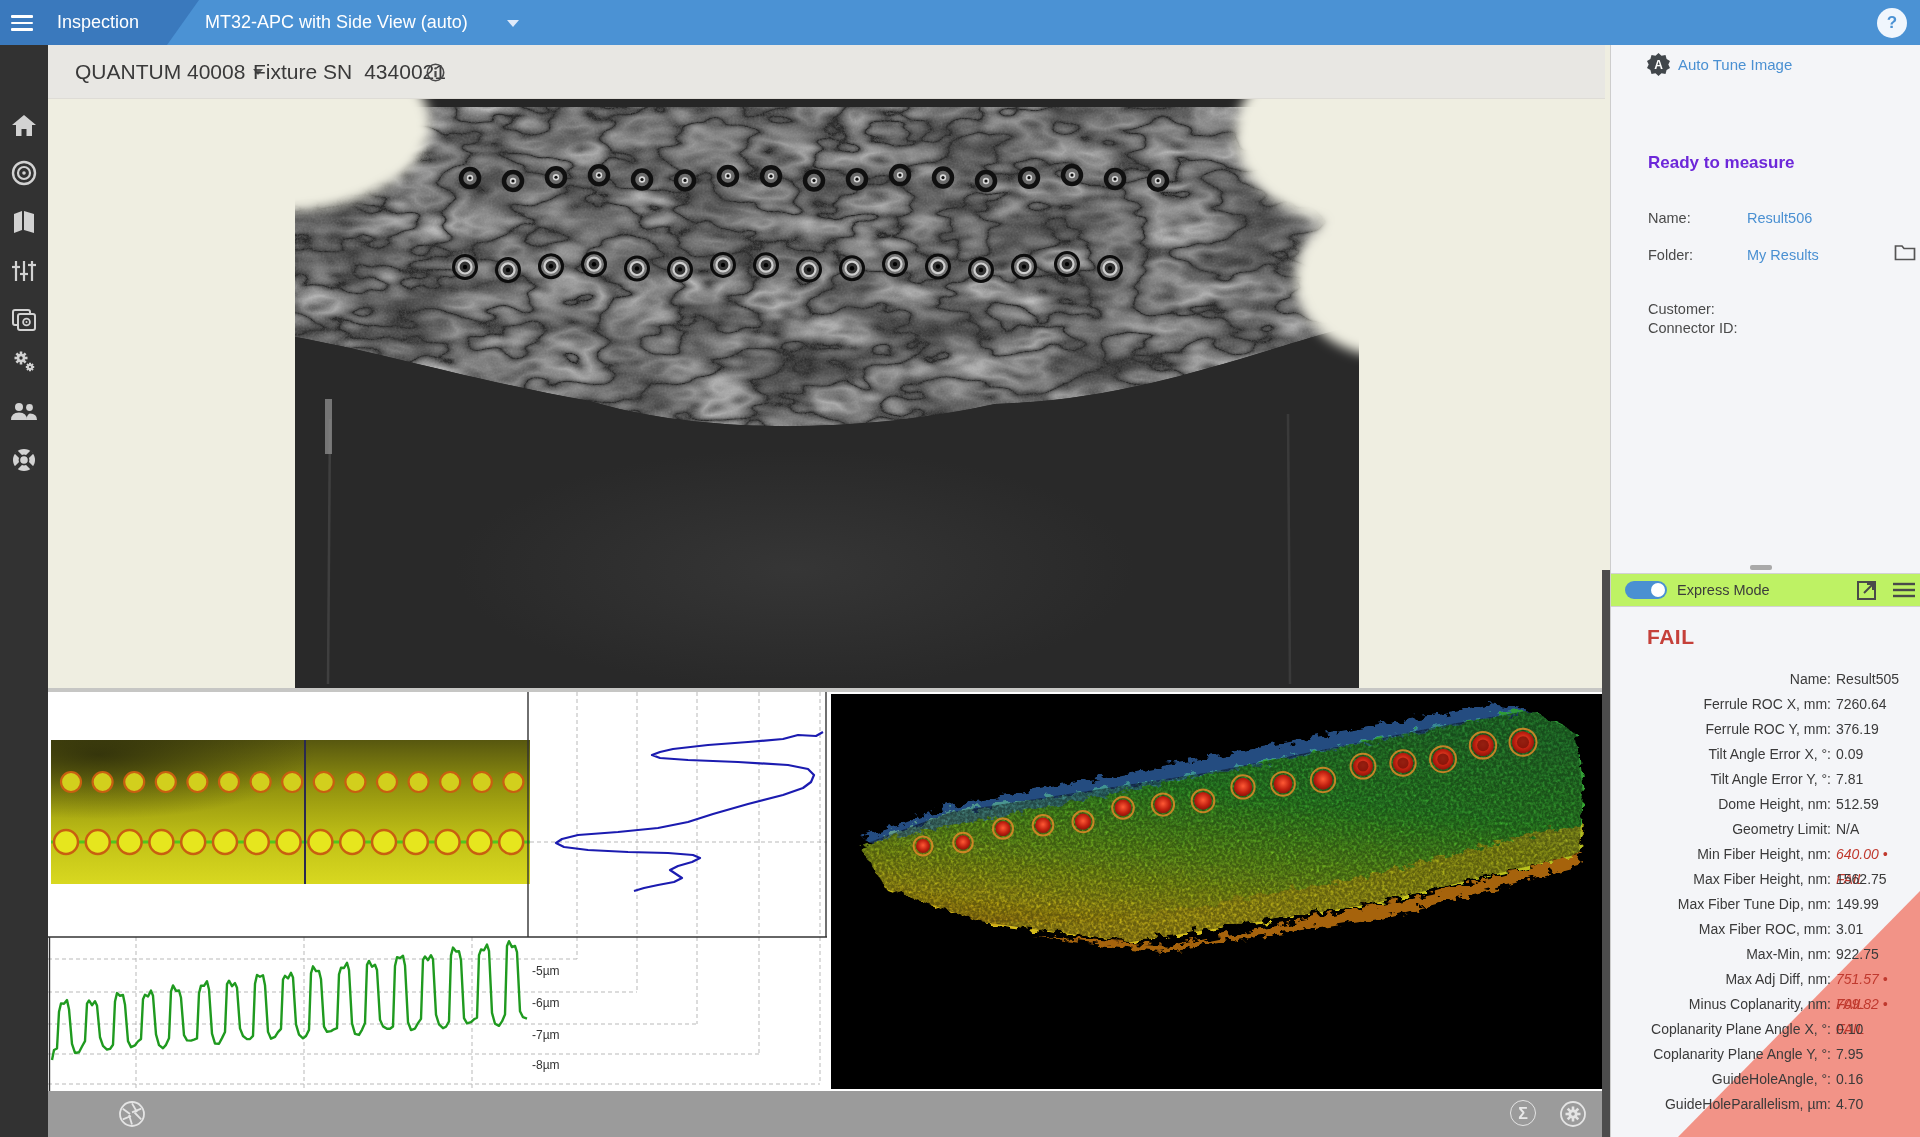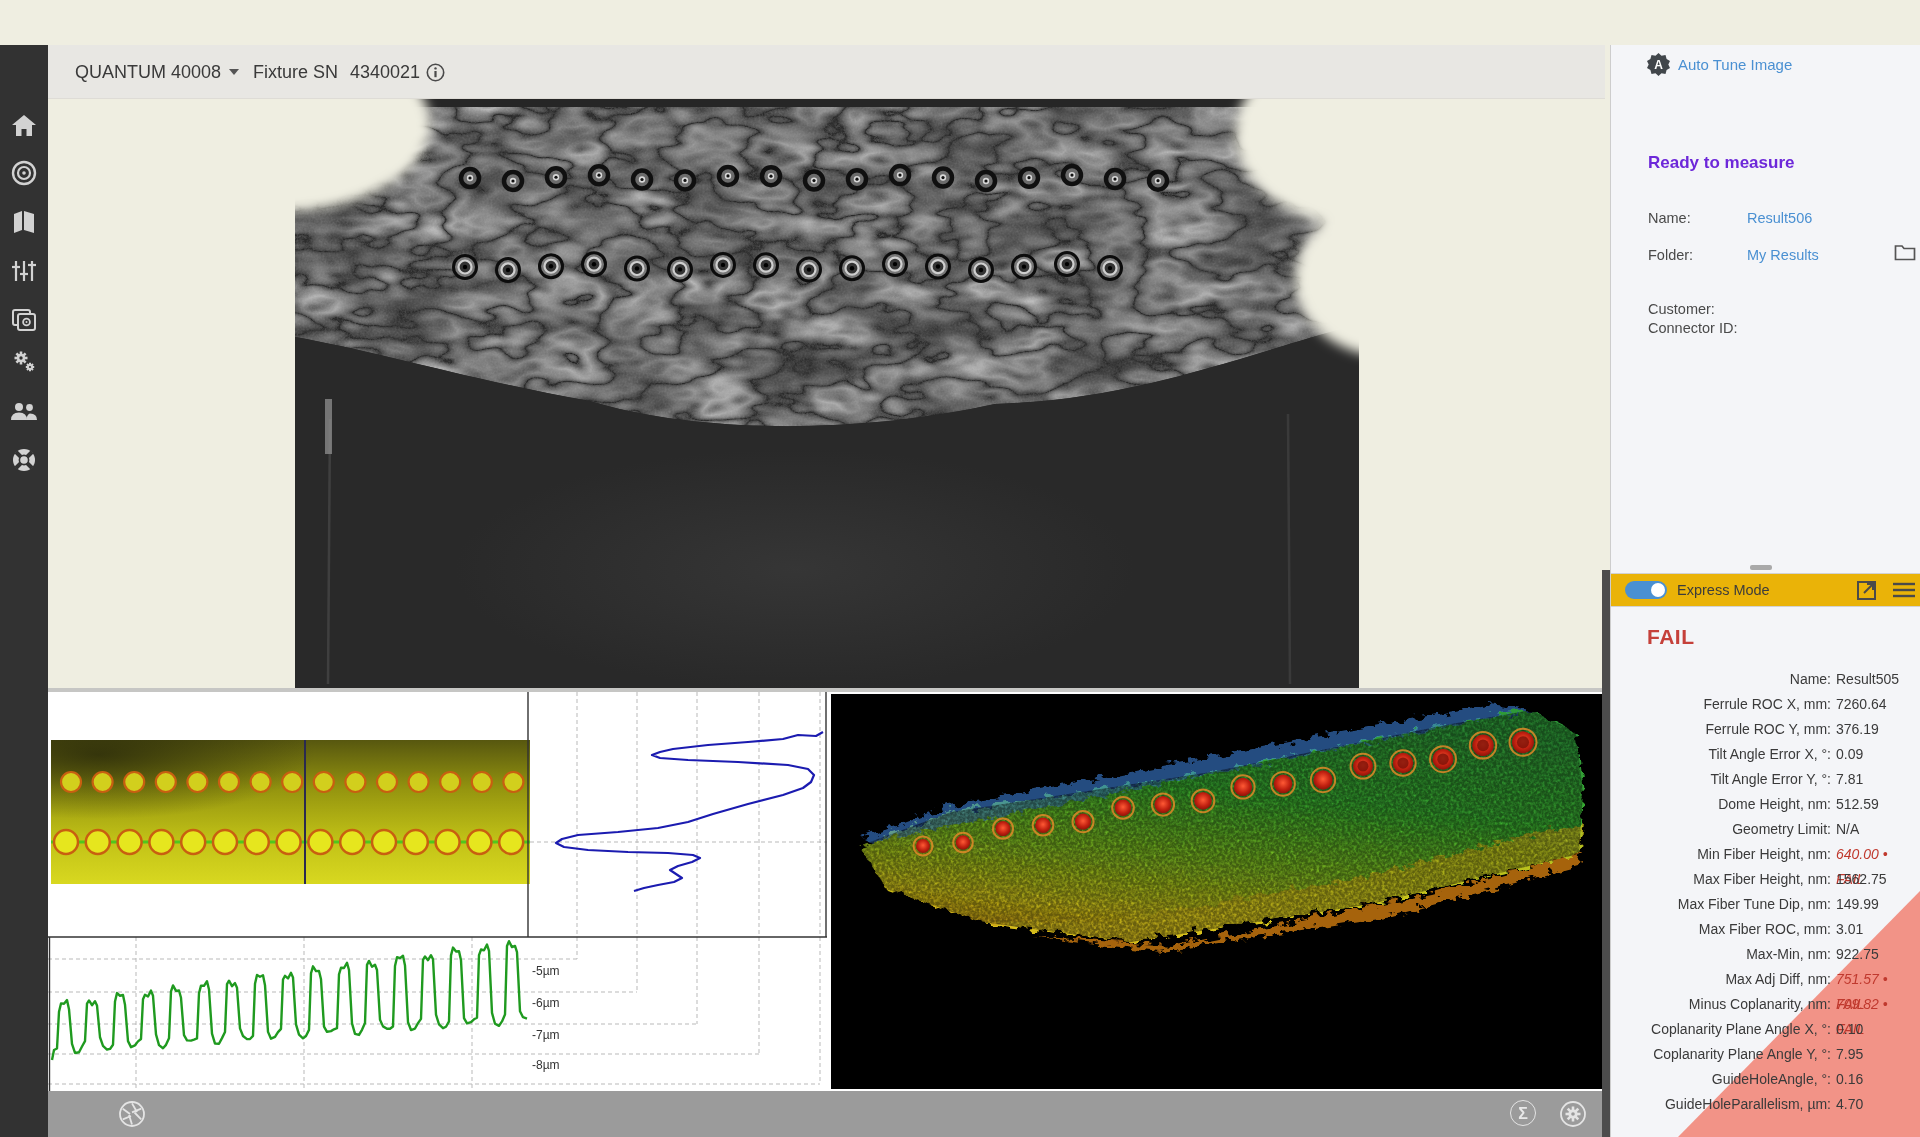--- a/index.html
+++ b/index.html
@@ -18,21 +18,21 @@
   .help{left:1877px;top:8px;width:30px;height:30px;border-radius:50%;background:#f0f6fd;color:#4b92d4;
         font-weight:bold;font-size:17px;text-align:center;line-height:30px;cursor:pointer;}
 
   
   .sidebar{left:0;top:45px;width:48px;height:1092px;background:#323232;}
   .side-ic{position:absolute;left:0;width:48px;height:34px;display:flex;align-items:center;justify-content:center;cursor:pointer;}
   .side-ic svg{display:block;}
 
   
   .toolbar{left:48px;top:45px;width:1557px;height:54px;background:#e8e7e3;border-bottom:1px solid #dedcd6;box-sizing:border-box;}
-  .tb-item{position:absolute;top:0;height:54px;display:flex;align-items:center;color:#3a3a3a;font-size:18px;white-space:nowrap;}
+  .tb-item{position:absolute;top:0;height:54px;display:flex;align-items:center;color:#3a3a3a;font-size:21px;white-space:nowrap;}
   .caret-dk{width:0;height:0;border-left:5px solid transparent;border-right:5px solid transparent;border-top:6px solid #555;margin-left:8px;}
   .toggle-off{width:44px;height:20px;border:2px solid #5b5b5b;border-radius:11px;background:#fcfcfb;position:relative;cursor:pointer;}
   .toggle-off i{position:absolute;left:3px;top:3px;width:10px;height:10px;border-radius:50%;background:#4a4a4a;}
 
   
   .viewport{left:48px;top:99px;width:1557px;height:589px;background:#efeee1;}
   .scope{left:247px;top:0;width:1064px;height:589px;cursor:crosshair;}
   .divider{left:48px;top:688px;width:1557px;height:4px;background:#c6c6c4;}
 
   
@@ -47,40 +47,52 @@
 
   
   .rpanel{left:1610px;top:45px;width:310px;height:1092px;background:#f4f5f8;border-left:1px solid #cdcdcd;box-sizing:border-box;}
   .autotune{left:36px;top:6px;height:26px;display:flex;align-items:center;gap:8px;color:#4a90d2;font-size:15px;cursor:pointer;}
   .measure{left:36px;top:52px;width:248px;height:36px;background:#3e87c9;border:none;border-radius:2px;
            color:#fff;font-size:15px;font-weight:bold;letter-spacing:1px;cursor:pointer;font-family:inherit;}
   .ready{left:37px;top:108px;font-size:17px;color:#6d28d9;font-weight:bold;}
   .fld-label{color:#4a4a4a;font-size:14.5px;}
   .fld-value{color:#4a90d2;font-size:14.5px;cursor:pointer;}
   .handle{left:139px;top:520px;width:22px;height:5px;background:#a9a9a9;border-radius:2px;cursor:row-resize;}
-  .expressbar{left:0;top:528px;width:310px;height:34px;background:#eab308;border-top:1px solid #d2d2d2;border-bottom:1px solid #d2d2d2;box-sizing:border-box;}
+  .expressbar{left:0;top:528px;width:310px;height:34px;background:#bef264;border-top:1px solid #d2d2d2;border-bottom:1px solid #d2d2d2;box-sizing:border-box;}
   .toggle-on{position:absolute;left:14px;top:7px;width:42px;height:18px;background:#4a90d2;border-radius:10px;cursor:pointer;}
   .toggle-on i{position:absolute;right:2px;top:2px;width:14px;height:14px;border-radius:50%;background:#fff;}
   .expr-label{position:absolute;left:66px;top:0;line-height:32px;font-size:14.5px;color:#3c3c3c;}
   .fail-title{left:36px;top:580px;font-size:21px;font-weight:bold;color:#c5403a;letter-spacing:.5px;}
   .res-rows{left:12px;top:622px;width:292px;z-index:2;}
   .res-row{display:flex;height:25px;line-height:25px;font-size:14px;color:#3a3a3a;}
   .res-label{flex:0 0 208px;text-align:right;}
   .res-value{flex:1;text-align:left;padding-left:5px;}
   .res-value.fail{color:#c0392e;font-style:italic;}
   .tri{left:0;top:520px;width:310px;height:572px;z-index:1;pointer-events:none;}
   .darkstrip{left:1602px;top:570px;width:8px;height:567px;background:#4c4c4c;}
 
   svg text{font-family:"Liberation Sans",sans-serif;}
 </style>
 </head>
 <body>
 
 <div class="app">
 
+  <div class="abs titlebar">
+    <div class="abs dark"></div>
+    <div class="abs burger" style="left:11px;top:15px;z-index:2">
+      <span></span>
+        <span></span>
+        <span></span>
+    </div>
+    <div class="abs tb-text" style="left:57px;z-index:2">Inspection</div>
+    <div class="abs tb-text" style="left:205px">MT32-APC with Side View (auto)</div>
+    <div class="abs caret" style="left:507px;top:20px"></div>
+    <div class="abs help">?</div>
+  </div>
 
   <div class="abs sidebar">
     <div class="side-ic" style="top:63px">
       <svg width="26" height="24" viewBox="0 0 26 24">
           <path d="M13 2 L25 12 L21 12 L21 23 L15.5 23 L15.5 16 L10.5 16 L10.5 23 L5 23 L5 12 L1 12 Z" fill="#d2d2d2"></path>
         </svg>
     </div>
     <div class="side-ic" style="top:111px">
       <svg width="26" height="26" viewBox="0 0 26 26">
           <circle cx="13" cy="13" r="11" fill="none" stroke="#d2d2d2" stroke-width="2.4"></circle>

